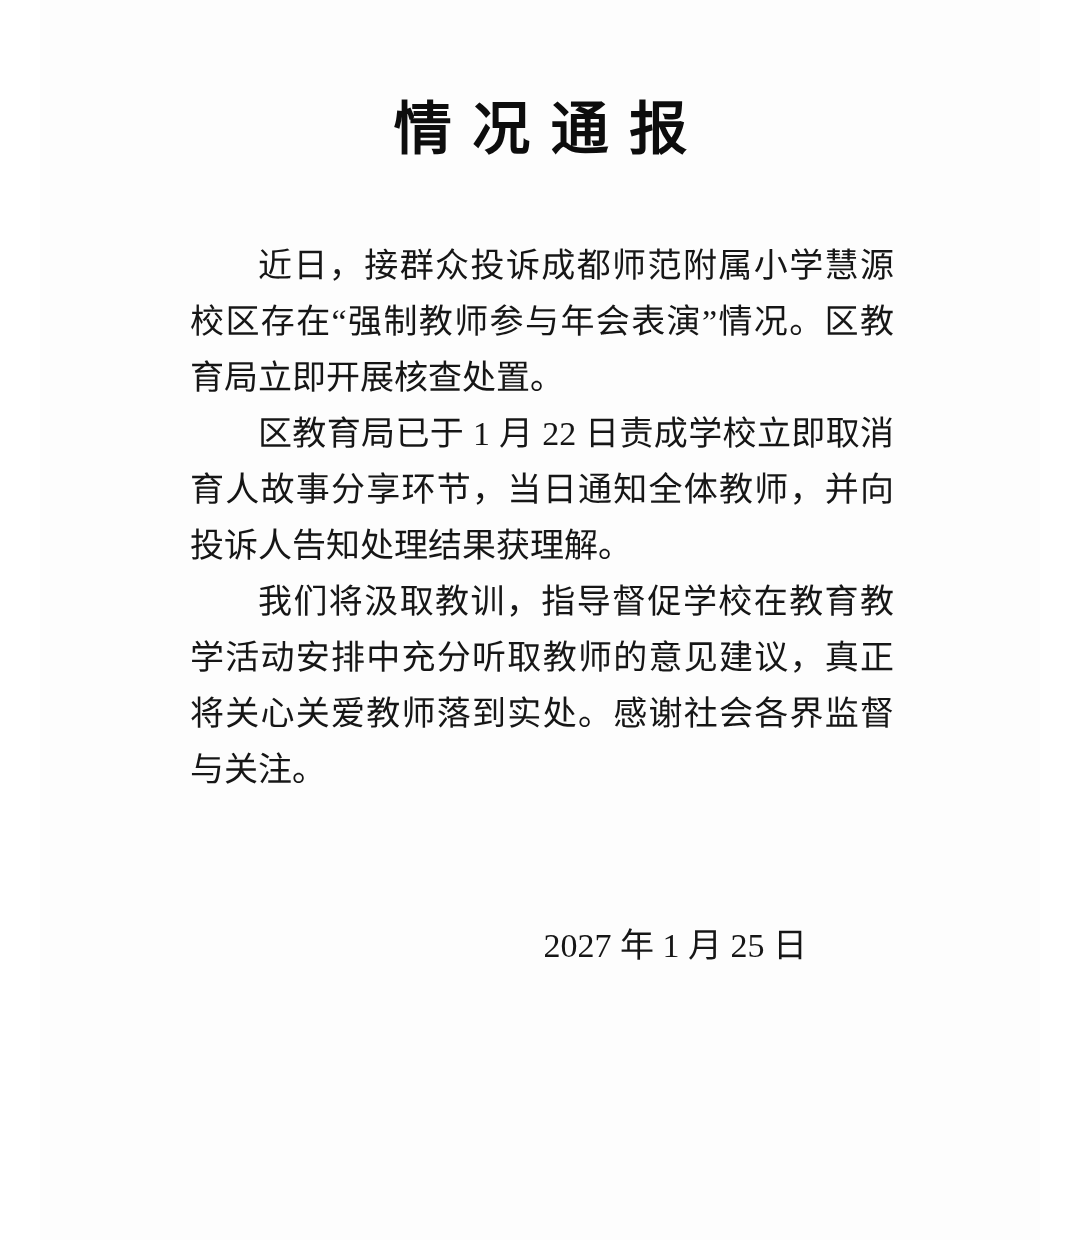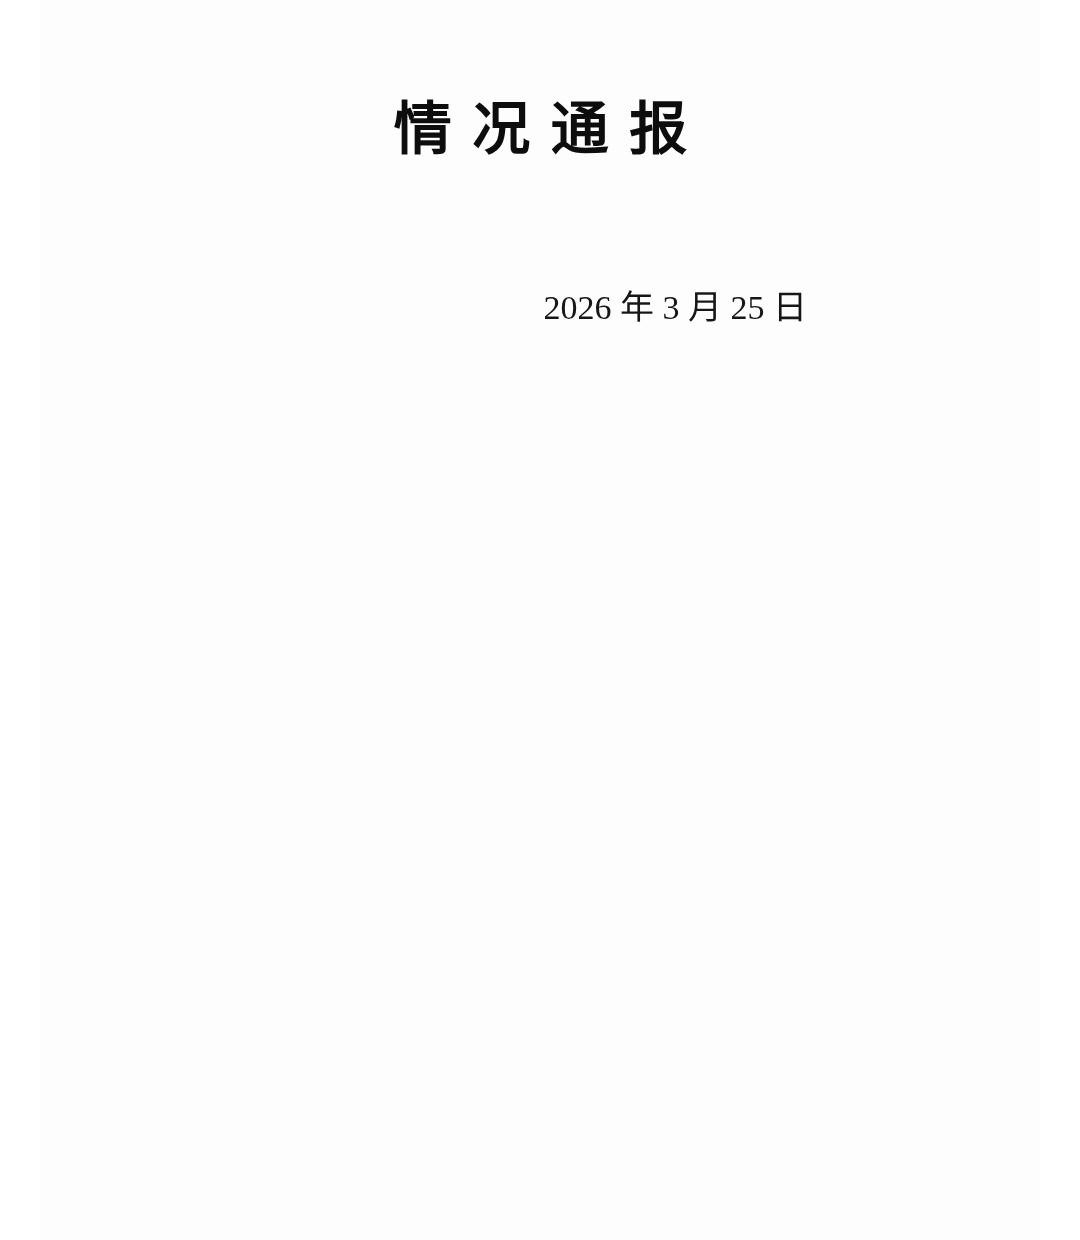--- a/index.html
+++ b/index.html
@@ -57,19 +57,22 @@
   }
 </style>
 </head>
 <body>
 
 <div class="page">
 
   <h1 class="doc-title">情 况 通 报</h1>
 
   <div class="doc-body">
+    <p>近日，接群众投诉成都师范附属小学慧源校区存在“强制教师参与年会表演”情况。区教育局立即开展核查处置。</p>
+    <p>区教育局已于 1 月 22 日责成学校立即取消育人故事分享环节，当日通知全体教师，并向投诉人告知处理结果获理解。</p>
+    <p>我们将汲取教训，指导督促学校在教育教学活动安排中充分听取教师的意见建议，真正将关心关爱教师落到实处。感谢社会各界监督与关注。</p>
   </div>
 
   <div class="sig-block">
-    <div class="sig-date">2026 年 3 月 25 日</div>
+    <div class="sig-date">2027 年 1 月 25 日</div>
   </div>
 
 </div>
 
 </body></html>

